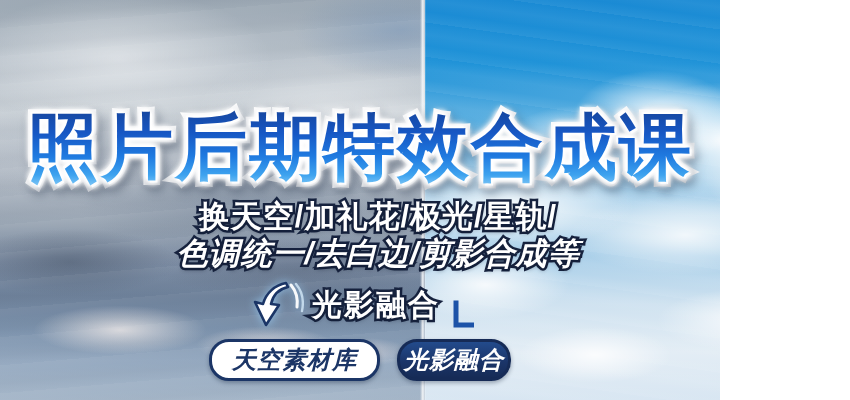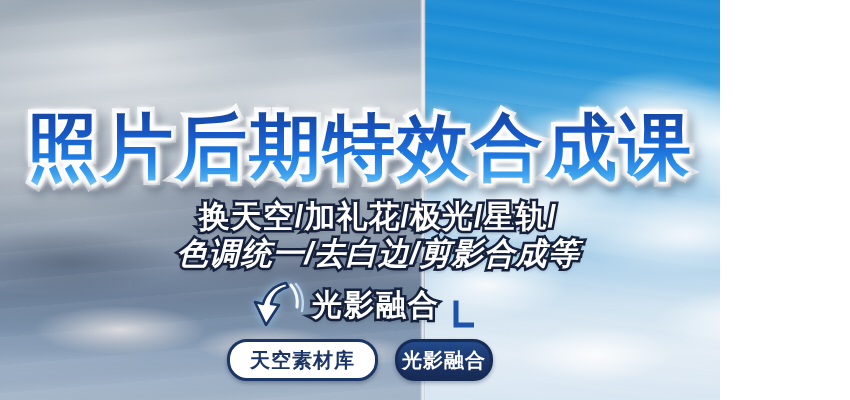--- a/index.html
+++ b/index.html
@@ -143,23 +143,24 @@
   .bracket-icon{width:26px;height:34px;flex:0 0 auto;align-self:flex-end;margin-bottom:-4px;}
 
   
   .badge-row{
     position:absolute;left:0;right:0;top:341px;height:38px;
     display:flex;align-items:center;justify-content:center;gap:17px;
   }
   .badge{
     height:36px;display:flex;align-items:center;justify-content:flex-start;
     border-radius:20px;
-    font-size:20px;font-weight:bold;letter-spacing:1px;
+    font-size:24px;font-weight:bold;letter-spacing:1px;
     white-space:nowrap;
     box-shadow:0 2px 4px rgba(15,30,55,.35);
+    font-style:italic;
   }
   .badge-light{
     background:#ffffff;color:#1b3566;
     border:3px solid #1b3566;
     padding:0 20px;
   }
   .badge-dark{
     background:linear-gradient(180deg,#234b8c 0%,#1b3569 55%,#162b56 100%);
     color:#ffffff;
     border:3px solid #162b56;

